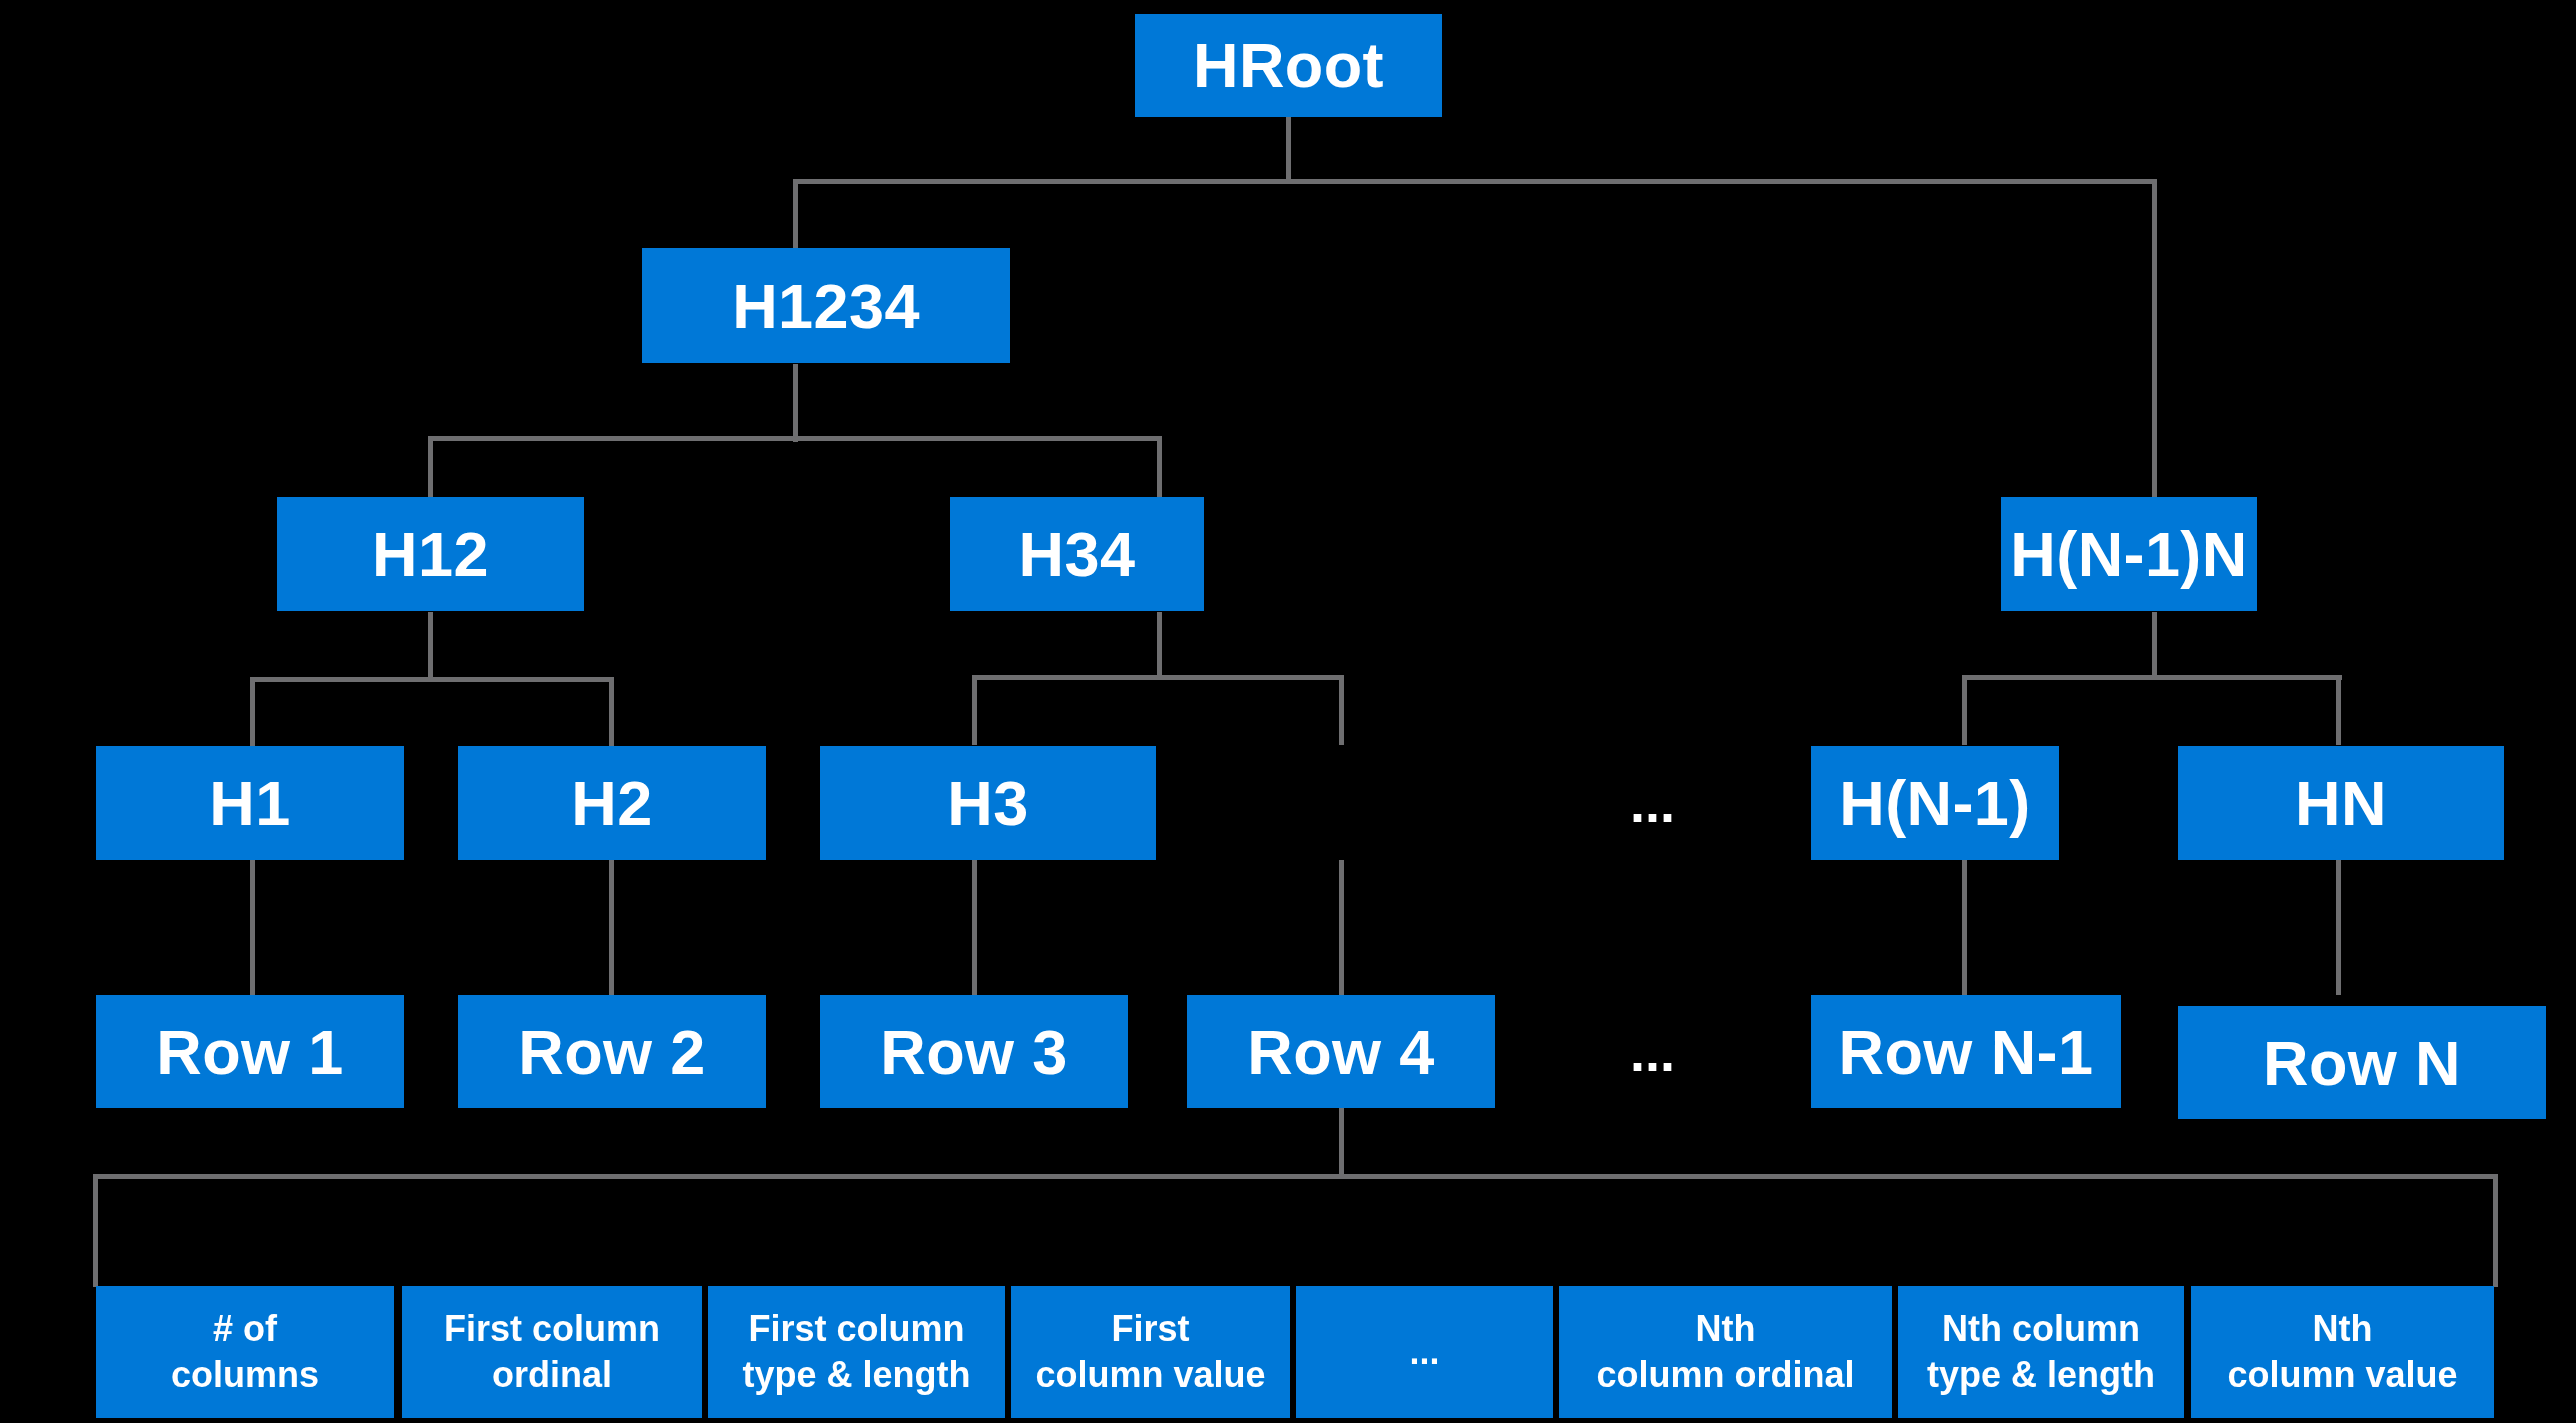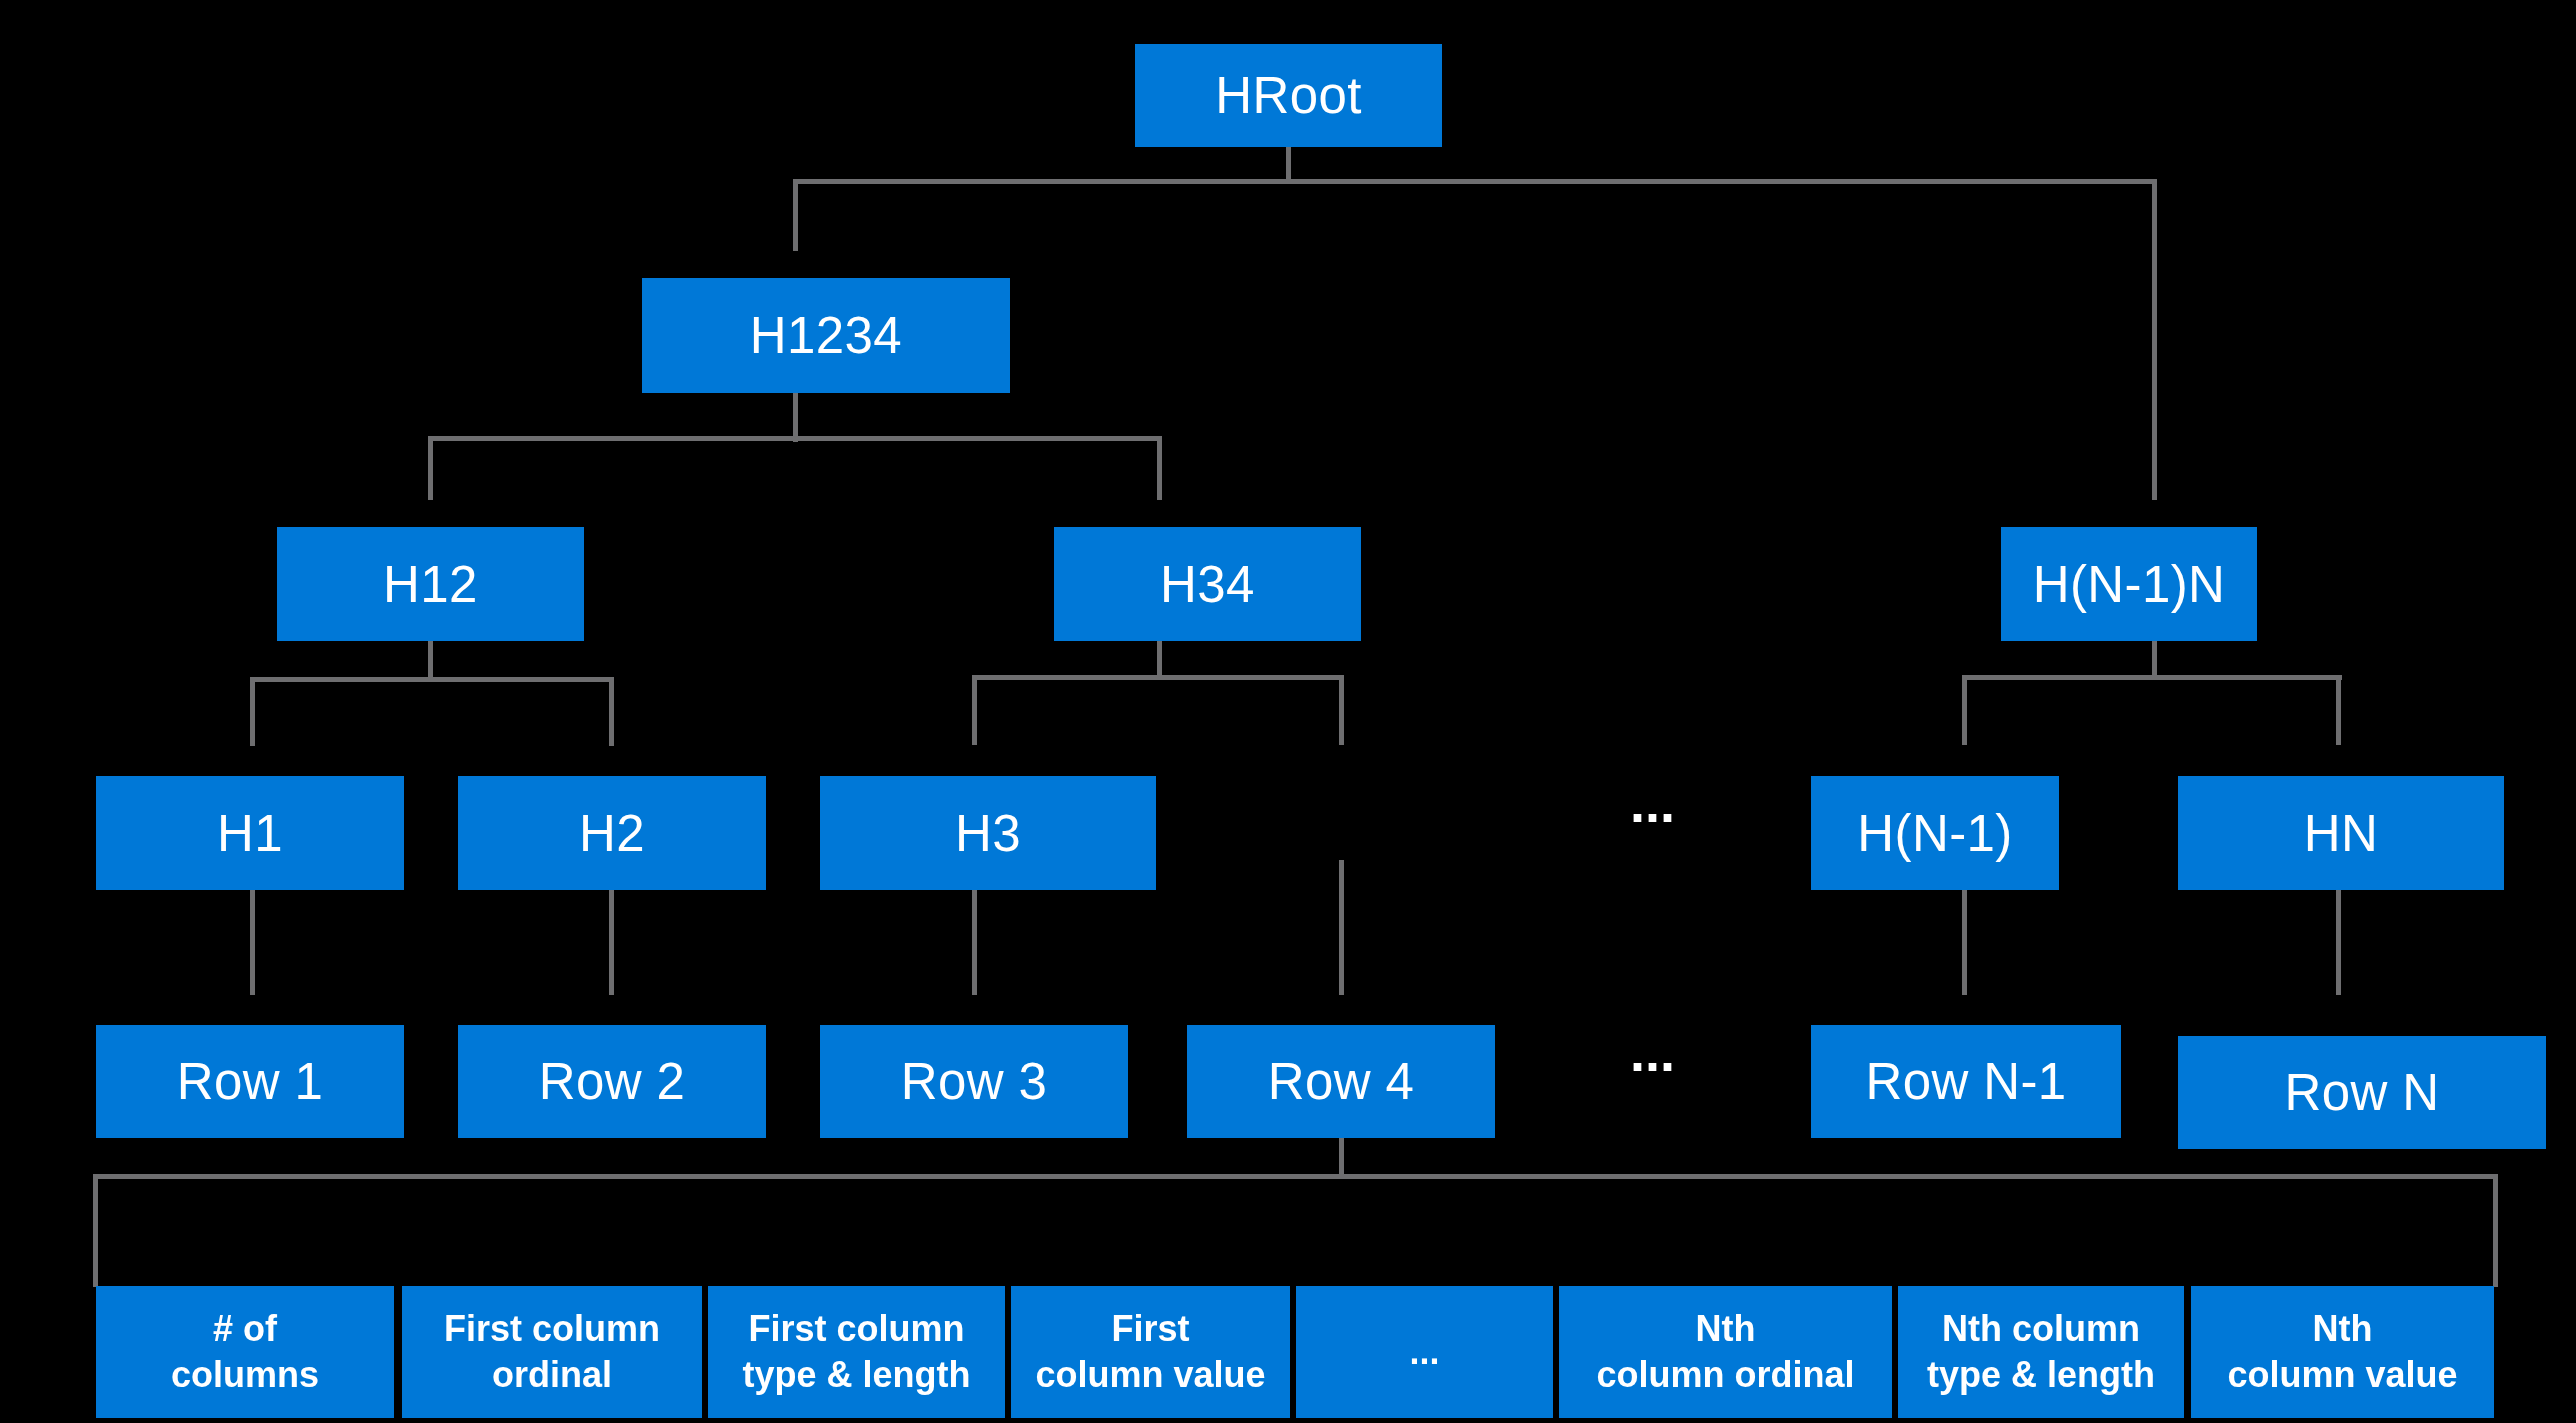--- a/index.html
+++ b/index.html
@@ -14,24 +14,23 @@
     width:2576px;height:1424px;
     background:var(--bg);
     overflow:hidden;
     font-family:"Liberation Sans","DejaVu Sans",sans-serif;
   }
   .node{
     position:absolute;
     background:var(--node-fill);
     color:var(--node-text);
     display:flex;align-items:center;justify-content:center;
-    font-size:51px;font-weight:400;
+    font-size:63px;font-weight:700;
     white-space:pre-line;text-align:center;
     letter-spacing:0.4px;
-    margin-top:30px;
   }
   .ellipsis{
     position:absolute;
     color:var(--node-text);
     display:flex;align-items:center;justify-content:center;
     font-size:54px;font-weight:700;
   }
   .cell{
     position:absolute;
     top:1286px;height:132px;
@@ -85,21 +84,21 @@
   <div class="vline" style="left:1339px;top:1108px;height:69px"></div>
   <div class="hline" style="left:93px;top:1174px;width:2405px"></div>
   <div class="vline" style="left:93px;top:1174px;height:113px"></div>
   <div class="vline" style="left:2493px;top:1174px;height:113px"></div>
 
   <div class="node" style="left:1135px;top:13.6px;width:307px;height:103px">HRoot</div>
 
   <div class="node" style="left:642px;top:248px;width:368px;height:115px">H1234</div>
 
   <div class="node" style="left:277px;top:497px;width:307px;height:114px">H12</div>
-  <div class="node" style="left:1054px;top:497px;width:307px;height:114px">H34</div>
+  <div class="node" style="left:950px;top:497px;width:254px;height:114px">H34</div>
   <div class="node" style="left:2001px;top:497px;width:256px;height:114px">H(N-1)N</div>
 
   <div class="node" style="left:96px;top:746px;width:308px;height:114px">H1</div>
   <div class="node" style="left:458px;top:746px;width:308px;height:114px">H2</div>
   <div class="node" style="left:820px;top:746px;width:336px;height:114px">H3</div>
   <div class="ellipsis" style="left:1568px;top:746px;width:169px;height:114px">...</div>
   <div class="node" style="left:1811px;top:746px;width:248px;height:114px">H(N-1)</div>
   <div class="node" style="left:2178px;top:746px;width:326px;height:114px">HN</div>
 
   <div class="node" style="left:96px;top:995px;width:308px;height:113px">Row 1</div>

